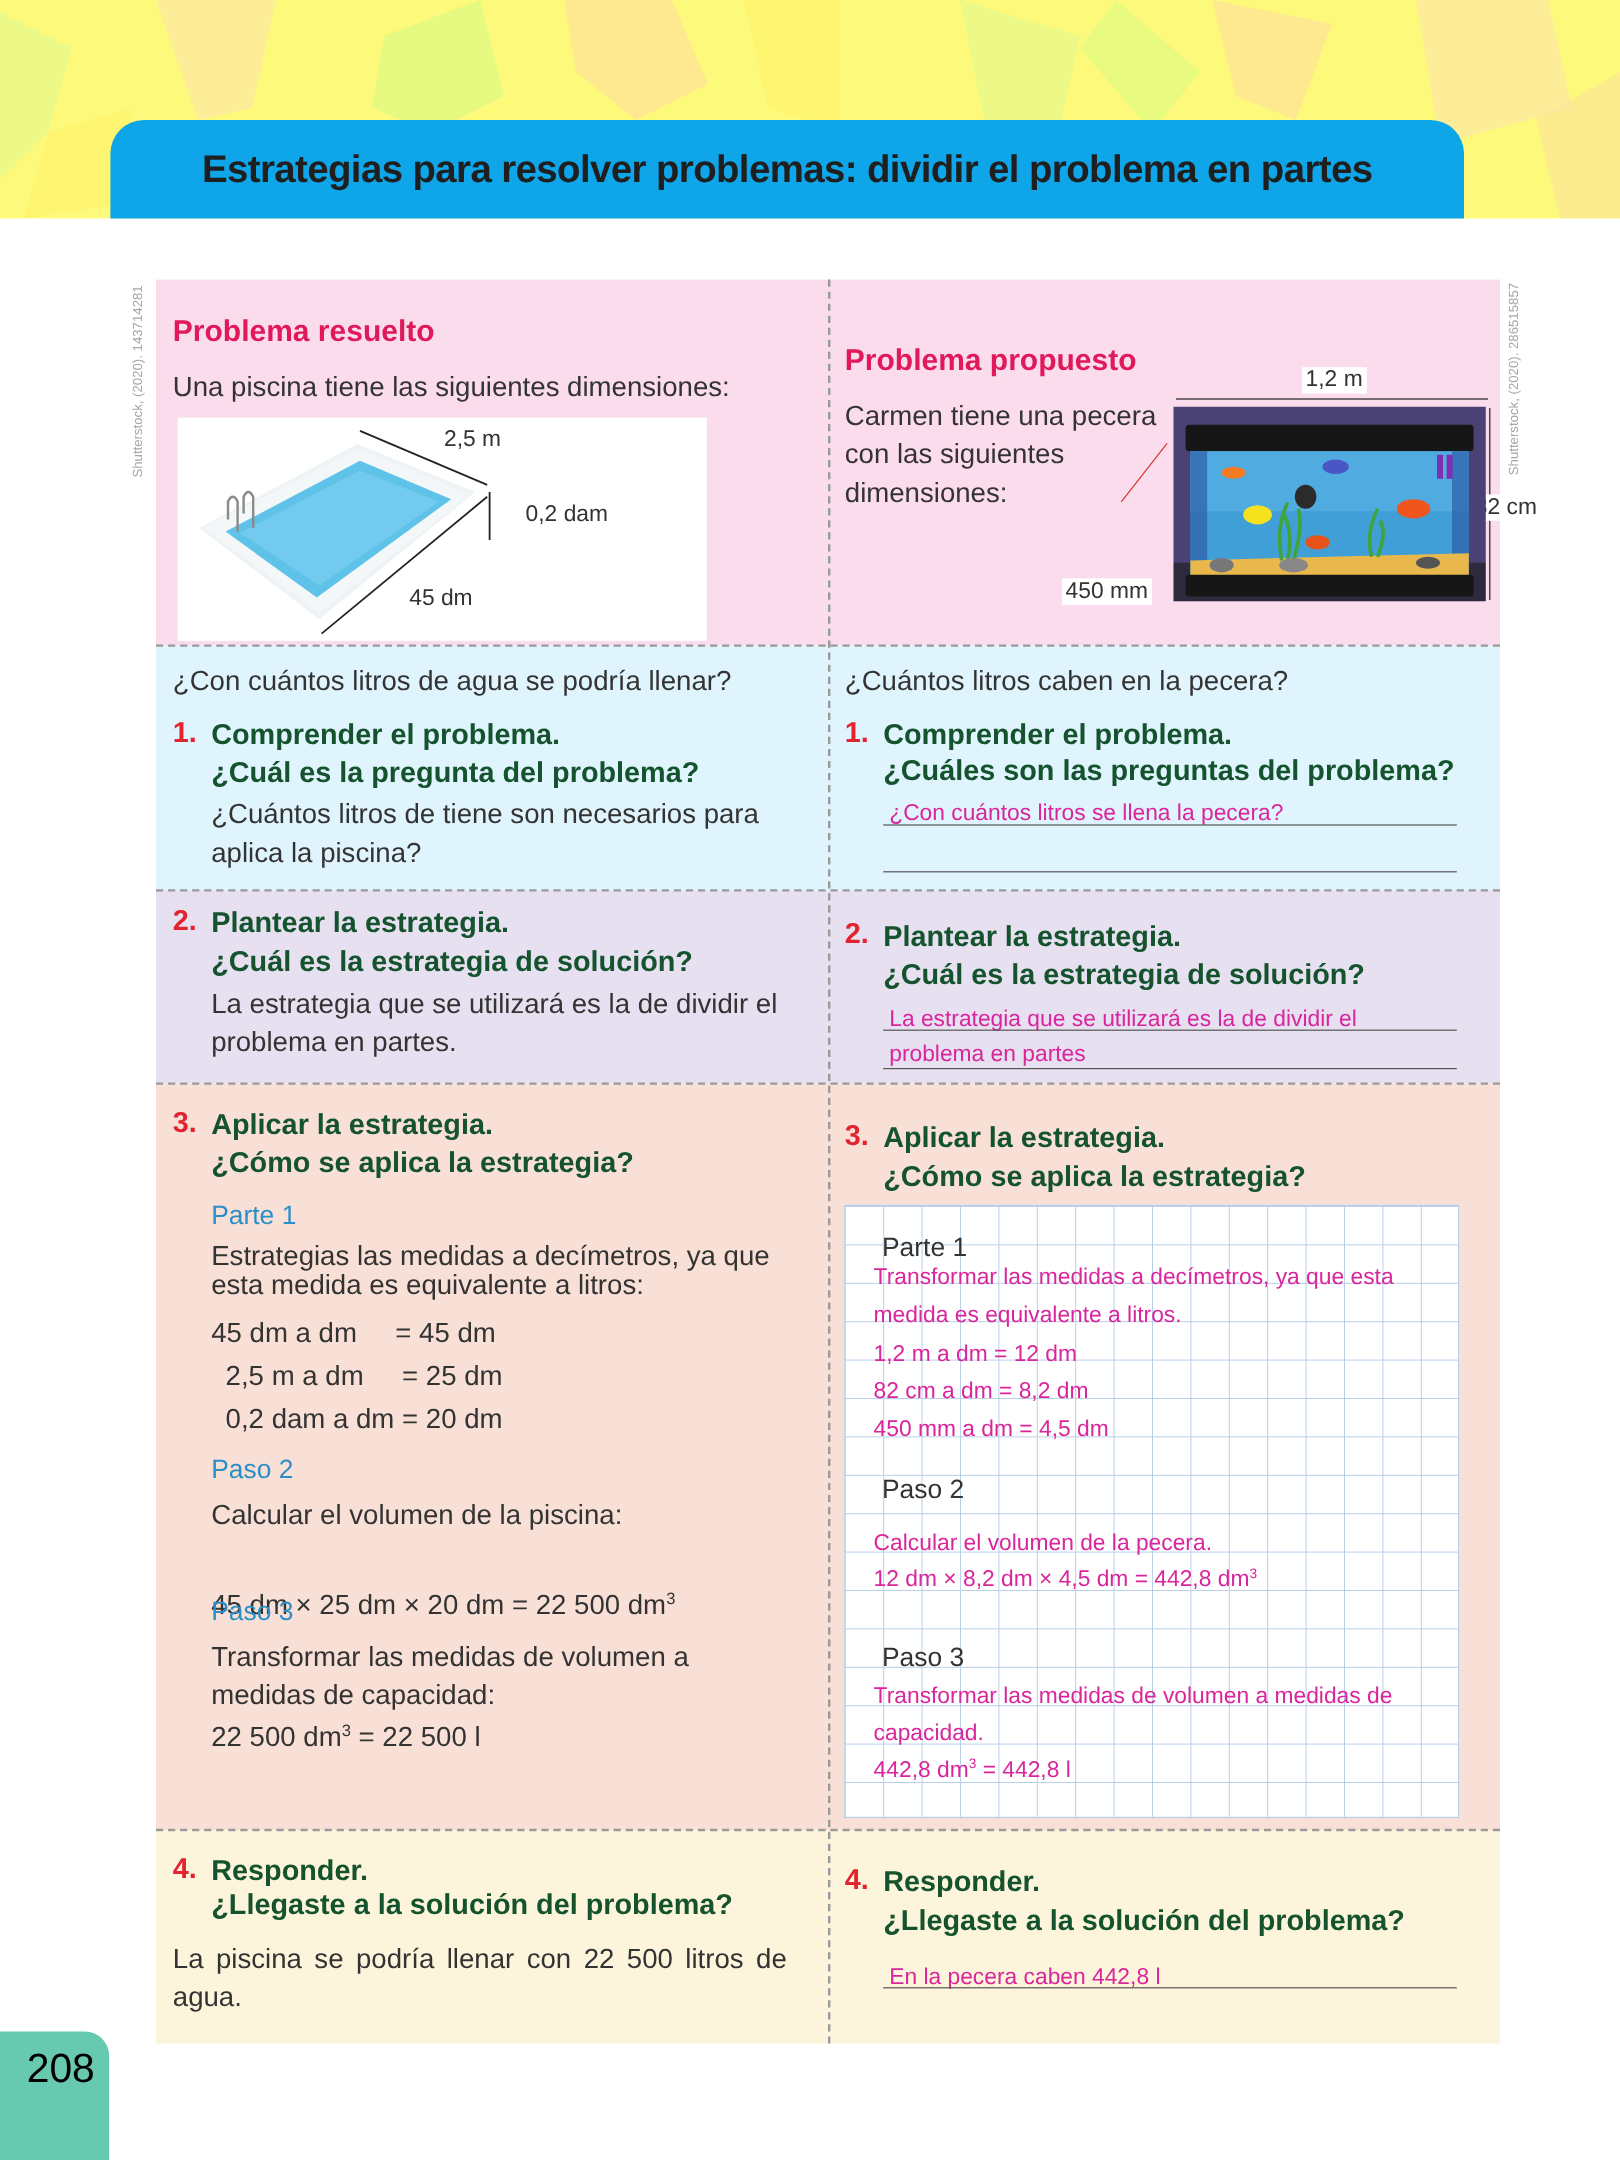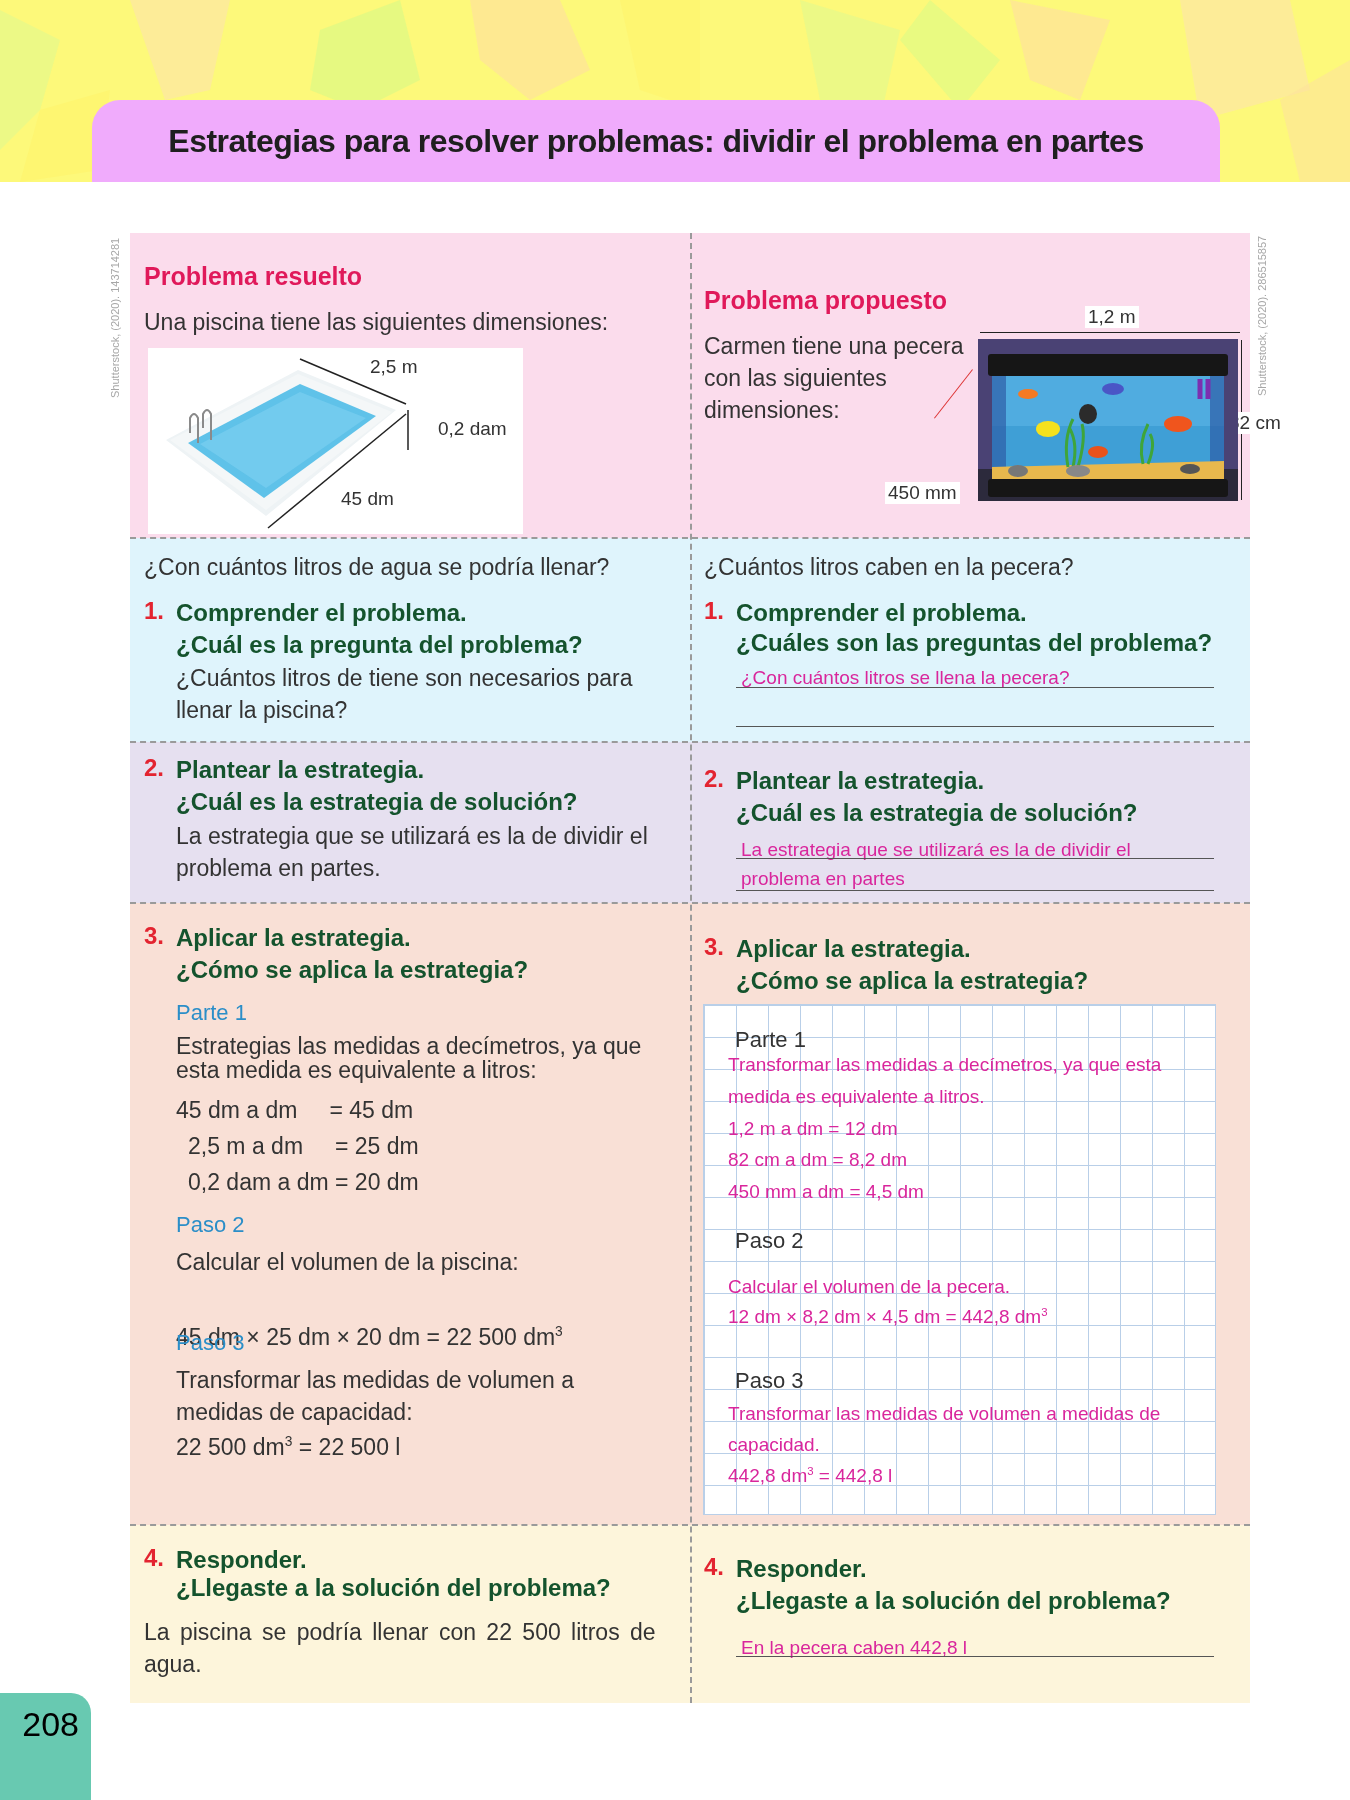--- a/index.html
+++ b/index.html
@@ -1,21 +1,21 @@
 <!DOCTYPE html>
 <html><head>
 <meta charset="utf-8">
 <style>
   * { box-sizing: border-box; margin: 0; padding: 0; }
   html, body { width: 1350px; height: 1800px; background: #ffffff; overflow: hidden; }
   body { position: relative; font-family: "Liberation Sans", "DejaVu Sans", sans-serif; color: #2a2a2a; }
 
   .bg-deco { position: absolute; left: 0; top: 0; width: 1350px; height: 182px; background: #fdf97a; overflow: hidden; }
 
-  .banner { position: absolute; left: 92px; top: 100px; width: 1128px; height: 82px; background: #f0abfc; border-radius: 28px 28px 0 0; display: flex; align-items: center; justify-content: center; }
+  .banner { position: absolute; left: 92px; top: 100px; width: 1128px; height: 82px; background: #0ea5e9; border-radius: 28px 28px 0 0; display: flex; align-items: center; justify-content: center; }
   .banner h1 { font-size: 32px; font-weight: bold; color: #1f1f1f; letter-spacing: -0.5px; font-family: "Liberation Sans", sans-serif; }
 
   .credit { position: absolute; font-size: 11px; color: #a7a7a7; transform: rotate(-90deg); transform-origin: left top; white-space: nowrap; font-family: "Liberation Sans", sans-serif; }
 
   .row { position: absolute; left: 130px; width: 1120px; }
   .row-pink { top: 233px; height: 305px; background: #fbdcec; }
   .row-blue { top: 538px; height: 204px; background: #dff4fc; }
   .row-lav { top: 742px; height: 161px; background: #e6e0f0; }
   .row-peach { top: 903px; height: 622px; background: #f9e0d6; }
   .row-cream { top: 1525px; height: 178px; background: #fdf5db; }
@@ -79,21 +79,21 @@
 
 <div class="hdash" style="top:537px;"></div>
 <div class="hdash" style="top:741px;"></div>
 <div class="hdash" style="top:902px;"></div>
 <div class="hdash" style="top:1524px;"></div>
 <div class="vdash"></div>
 
 <div class="t sec-title" style="left:144px; top:262px;">Problema resuelto</div>
 <div class="t body" style="left:144px; top:306px;">Una piscina tiene las siguientes dimensiones:</div>
 
-<div class="img-box" style="left:148px; top:348px; width:375px; height:186px;">
+<div class="img-box" style="left:148px; top:348px; width:441px; height:186px;">
   <svg width="375" height="186" viewBox="0 0 375 186">
     <polygon points="18,92 150,22 248,62 118,168" fill="#eef3f5"></polygon>
     <polygon points="22,92 150,26 244,64 118,162" fill="#f4f7f8"></polygon>
     <polygon points="40,95 152,36 228,68 116,150" fill="#5fc2e9"></polygon>
     <polygon points="52,96 152,44 218,70 118,140" fill="#7fd1f1" opacity="0.6"></polygon>
     <g stroke="#8a8a8a" stroke-width="2" fill="none">
       <path d="M42,85 L42,70 Q46,62 50,70 L50,95"></path>
       <path d="M55,80 L55,66 Q59,58 63,66 L63,92"></path>
     </g>
     <line x1="152" y1="11" x2="258" y2="56" stroke="#222" stroke-width="1.5"></line>
@@ -104,21 +104,21 @@
   <div class="dim-label" style="left:290px; top:70px;">0,2 dam</div>
   <div class="dim-label" style="left:193px; top:140px;">45 dm</div>
 </div>
 
 <div class="t body" style="left:144px; top:551px;">¿Con cuántos litros de agua se podría llenar?</div>
 
 <div class="t num" style="left:144px; top:597px;">1.</div>
 <div class="t bold" style="left:176px; top:597px;">Comprender el problema.</div>
 <div class="t bold" style="left:176px; top:629px;">¿Cuál es la pregunta del problema?</div>
 <div class="t body" style="left:176px; top:662px;">¿Cuántos litros de tiene son necesarios para</div>
-<div class="t body" style="left:176px; top:694px;">llenar la piscina?</div>
+<div class="t body" style="left:176px; top:694px;">aplica la piscina?</div>
 
 <div class="t num" style="left:144px; top:754px;">2.</div>
 <div class="t bold" style="left:176px; top:754px;">Plantear la estrategia.</div>
 <div class="t bold" style="left:176px; top:786px;">¿Cuál es la estrategia de solución?</div>
 <div class="t body" style="left:176px; top:820px;">La estrategia que se utilizará es la de dividir el</div>
 <div class="t body" style="left:176px; top:852px;">problema en partes.</div>
 
 <div class="t num" style="left:144px; top:922px;">3.</div>
 <div class="t bold" style="left:176px; top:922px;">Aplicar la estrategia.</div>
 <div class="t bold" style="left:176px; top:954px;">¿Cómo se aplica la estrategia?</div>

